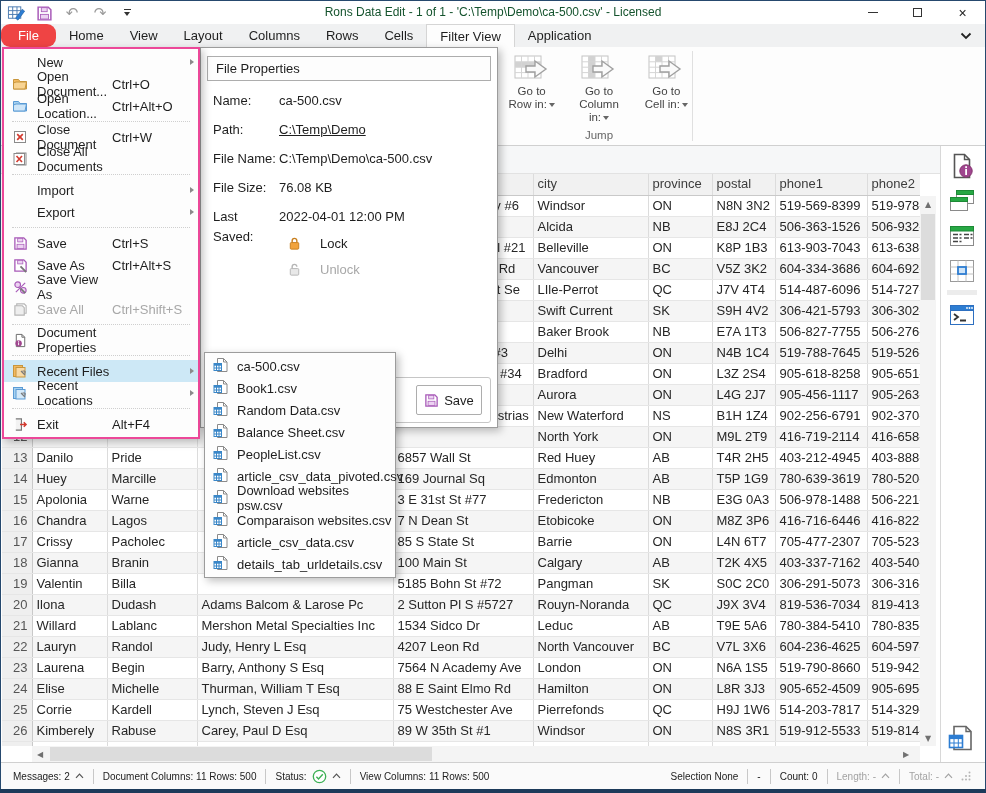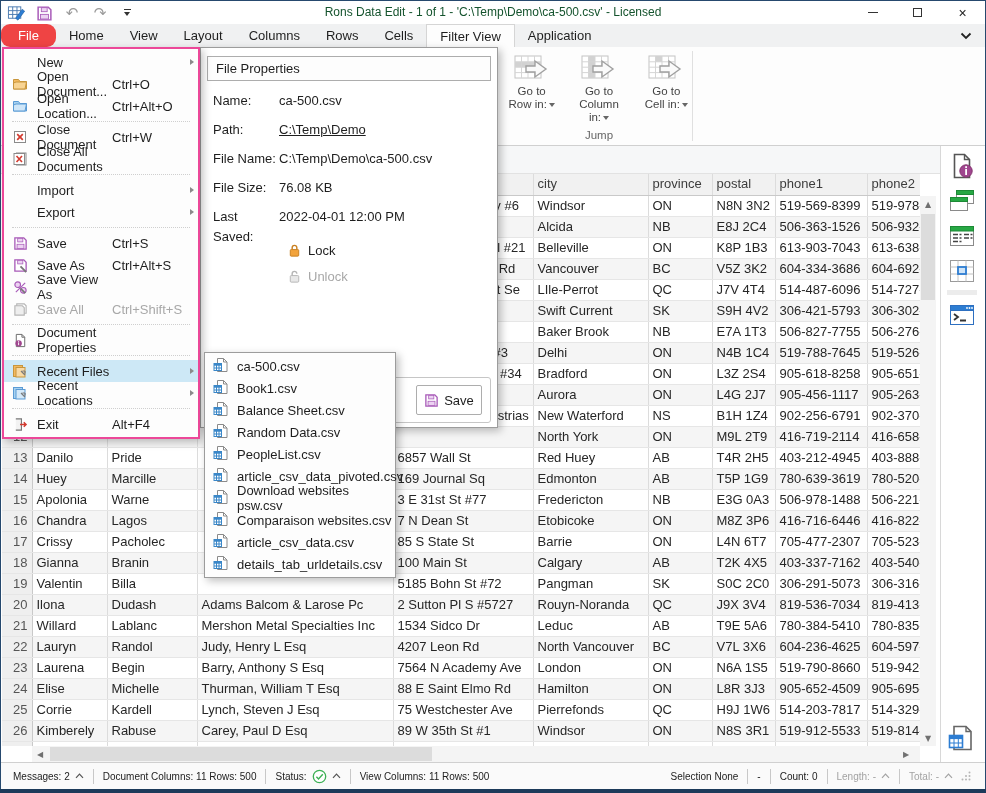--- a/index.html
+++ b/index.html
@@ -82,21 +82,21 @@
   .mi-arrow { width:10px; display:flex; justify-content:flex-end; }
   .mi-arrow.show::before { content:""; border-left:4px solid #8a8a8a; border-top:3.5px solid transparent; border-bottom:3.5px solid transparent; }
   .menu-sep { border-top:1px dotted #cfcfcf; margin:4px 8px; }
   
   .props { position:absolute; left:200px; top:47px; width:298px; height:381px; background:#fff; border:1px solid #9c9c9c; box-shadow:3px 3px 8px rgba(0,0,0,.25); z-index:25; }
   .props-title { margin:8px 6px 10px 6px; height:25px; line-height:23px; border:1px solid #adadad; border-radius:0; padding-left:8px; font-size:13px; background:#fdfdfd; }
   .prow { display:flex; margin:0 0 9px 12px; height:20px; line-height:20px; }
   .prow .plabel { width:66px; color:#1e1e1e; }
   .prow .pvalue { color:#1e1e1e; }
   .pvalue.link { text-decoration:underline; }
-  .lock-row { display:flex; align-items:flex-end; gap:6px; margin:4px 0 4px 86px; height:22px; }
+  .lock-row { display:flex; align-items:flex-start; gap:18px; margin:4px 0 4px 86px; height:22px; }
   .lock-row.disabled { color:#a8a8a8; }
   .props-bottom { position:absolute; left:6px; right:6px; bottom:4px; height:46px; border:1px solid #c6c6c6; border-radius:3px; }
   .save-btn { position:absolute; right:8px; top:7px; width:66px; height:30px; border:1px solid #adadad; border-radius:2px; background:#fff; display:flex; align-items:center; justify-content:center; gap:5px; font-size:13px; }
   
   .recent-menu { position:absolute; left:204px; top:352px; width:192px; background:#fdfdfd; border:1px solid #9c9c9c; box-shadow:3px 3px 8px rgba(0,0,0,.25); z-index:40; padding:2px 0; }
   .rf-item { height:22px; display:flex; align-items:center; gap:8px; padding-left:8px; font-size:13px; }
 </style>
 </head>
 <body>
 
@@ -922,31 +922,31 @@
       <span>Book1.csv</span>
     </div>
   <div class="rf-item">
       <span><svg width="16" height="16" viewBox="0 0 16 16">
           <path d="M4.5 1.5 h6 l3.5 3.5 V14.5 h-9.5 z" fill="#fff" stroke="#8a8a8a"></path>
           <path d="M10.5 1.5 v3.5 h3.5" fill="none" stroke="#8a8a8a"></path>
           <rect x="1" y="6.5" width="7.5" height="7" fill="#fff" stroke="#3a87c8"></rect>
           <rect x="1" y="6.5" width="7.5" height="2.2" fill="#3a87c8"></rect>
           <path d="M1 11 h7.5 M3.5 6.5 v7 M6 6.5 v7" stroke="#3a87c8" fill="none"></path>
         </svg></span>
-      <span>Balance Sheet.csv</span>
+      <span>Random Data.csv</span>
     </div>
   <div class="rf-item">
       <span><svg width="16" height="16" viewBox="0 0 16 16">
           <path d="M4.5 1.5 h6 l3.5 3.5 V14.5 h-9.5 z" fill="#fff" stroke="#8a8a8a"></path>
           <path d="M10.5 1.5 v3.5 h3.5" fill="none" stroke="#8a8a8a"></path>
           <rect x="1" y="6.5" width="7.5" height="7" fill="#fff" stroke="#3a87c8"></rect>
           <rect x="1" y="6.5" width="7.5" height="2.2" fill="#3a87c8"></rect>
           <path d="M1 11 h7.5 M3.5 6.5 v7 M6 6.5 v7" stroke="#3a87c8" fill="none"></path>
         </svg></span>
-      <span>Random Data.csv</span>
+      <span>Balance Sheet.csv</span>
     </div>
   <div class="rf-item">
       <span><svg width="16" height="16" viewBox="0 0 16 16">
           <path d="M4.5 1.5 h6 l3.5 3.5 V14.5 h-9.5 z" fill="#fff" stroke="#8a8a8a"></path>
           <path d="M10.5 1.5 v3.5 h3.5" fill="none" stroke="#8a8a8a"></path>
           <rect x="1" y="6.5" width="7.5" height="7" fill="#fff" stroke="#3a87c8"></rect>
           <rect x="1" y="6.5" width="7.5" height="2.2" fill="#3a87c8"></rect>
           <path d="M1 11 h7.5 M3.5 6.5 v7 M6 6.5 v7" stroke="#3a87c8" fill="none"></path>
         </svg></span>
       <span>PeopleList.csv</span>

